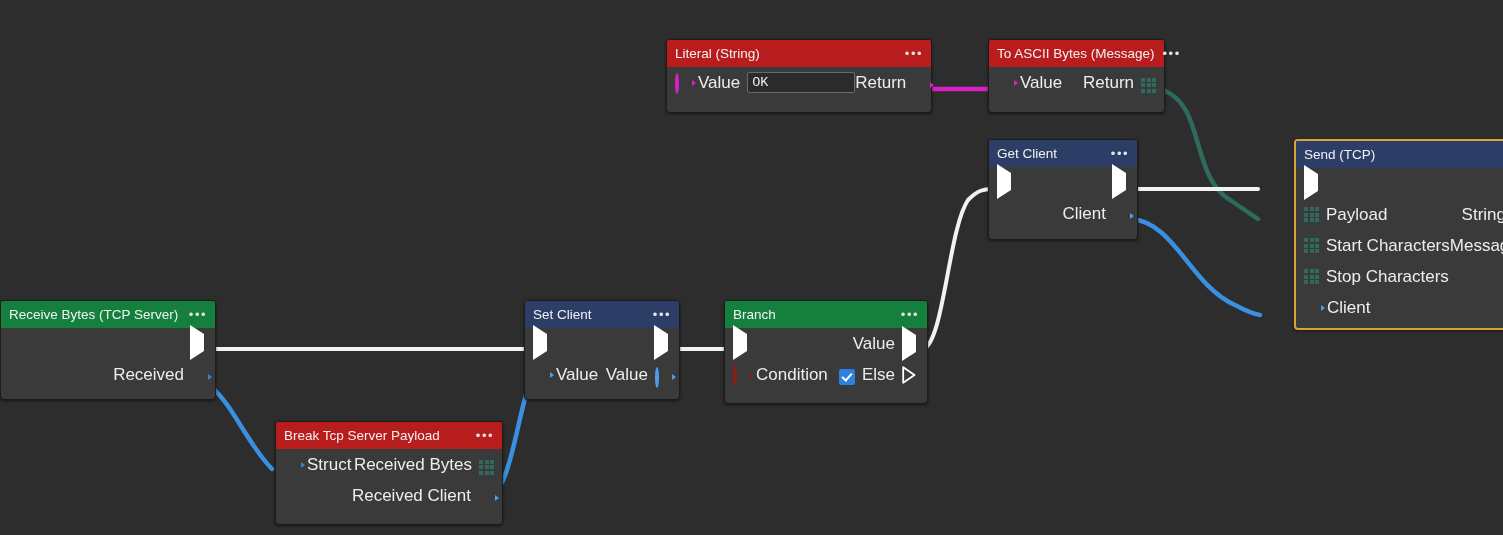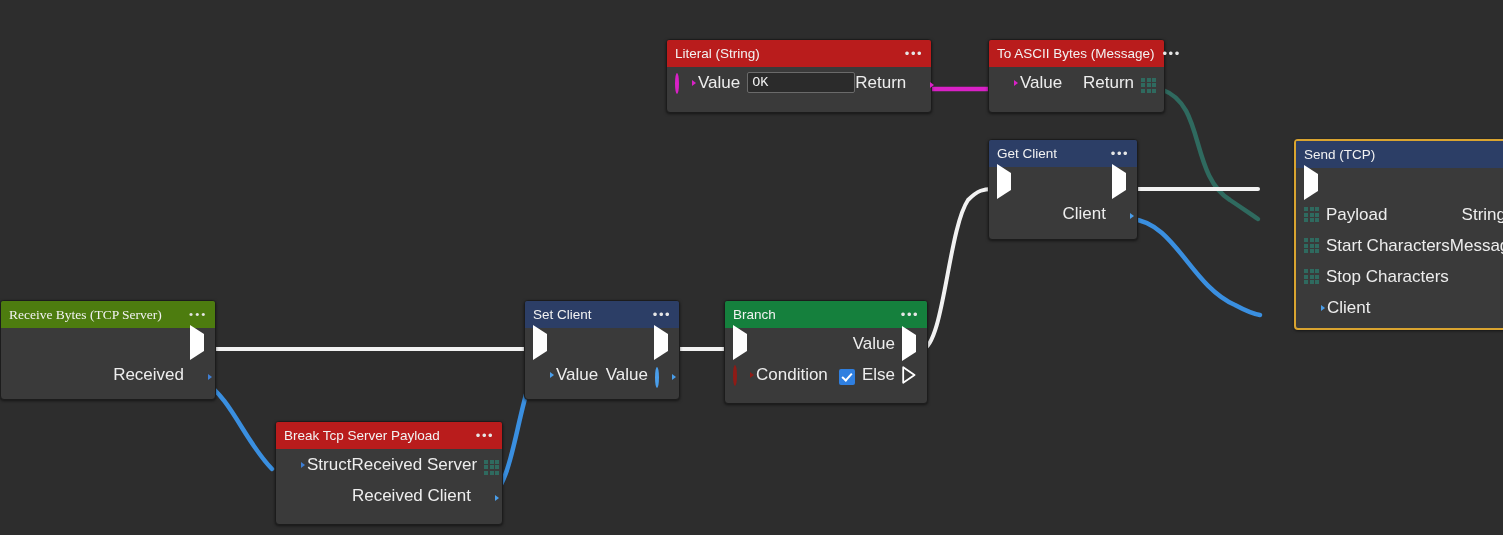--- a/index.html
+++ b/index.html
@@ -25,21 +25,21 @@
     height:27px;display:flex;align-items:center;
     padding:0 8px;box-sizing:border-box;
     border-radius:2px 2px 0 0;
     font-size:13.5px;color:#f2f2f2;white-space:nowrap;
   }
   .node.selected .node-header{border-radius:1px 1px 0 0;}
   .node-title{flex:0 0 auto;}
   .node-menu{margin-left:auto;padding-left:8px;letter-spacing:1.5px;font-size:13px;color:#e6e6e6;line-height:8px;}
   .hdr-green{background:#b91c1c;}
   .hdr-blue{background:#2c3e66;}
-  .hdr-red{background:#4d7c0f;font-family:Liberation Serif, serif;}
+  .hdr-red{background:#15803d;}
   .hdr-gray{background:#15803d;}
   .node-body{position:relative;}
 
   .row{position:relative;height:31px;display:flex;align-items:center;box-sizing:border-box;}
   .row .left{display:flex;align-items:center;gap:7px;padding-left:8px;}
   .row .right{display:flex;align-items:flex-end;gap:7px;margin-left:auto;padding-right:8px;}
   .plabel{font-size:17px;color:#ededed;white-space:nowrap;}
 
   
   .port{width:16px;height:16px;position:relative;flex:0 0 auto;}
@@ -126,21 +126,21 @@
           <span class="node-title">Break Tcp Server Payload</span>
           <span class="node-menu">•••</span>
         </div>
         <div class="node-body">
           <div class="row">
             <div class="left">
               <span class="port"><span class="dot fill-blue"></span><span class="nub blue"></span></span>
               <span class="plabel">Struct</span>
             </div>
             <div class="right">
-              <span class="plabel">Received Server</span>
+              <span class="plabel">Received Bytes</span>
               <span class="grid3">
                 <i></i>
                 <i></i>
                 <i></i>
                 <i></i>
                 <i></i>
                 <i></i>
                 <i></i>
                 <i></i>
                 <i></i>

